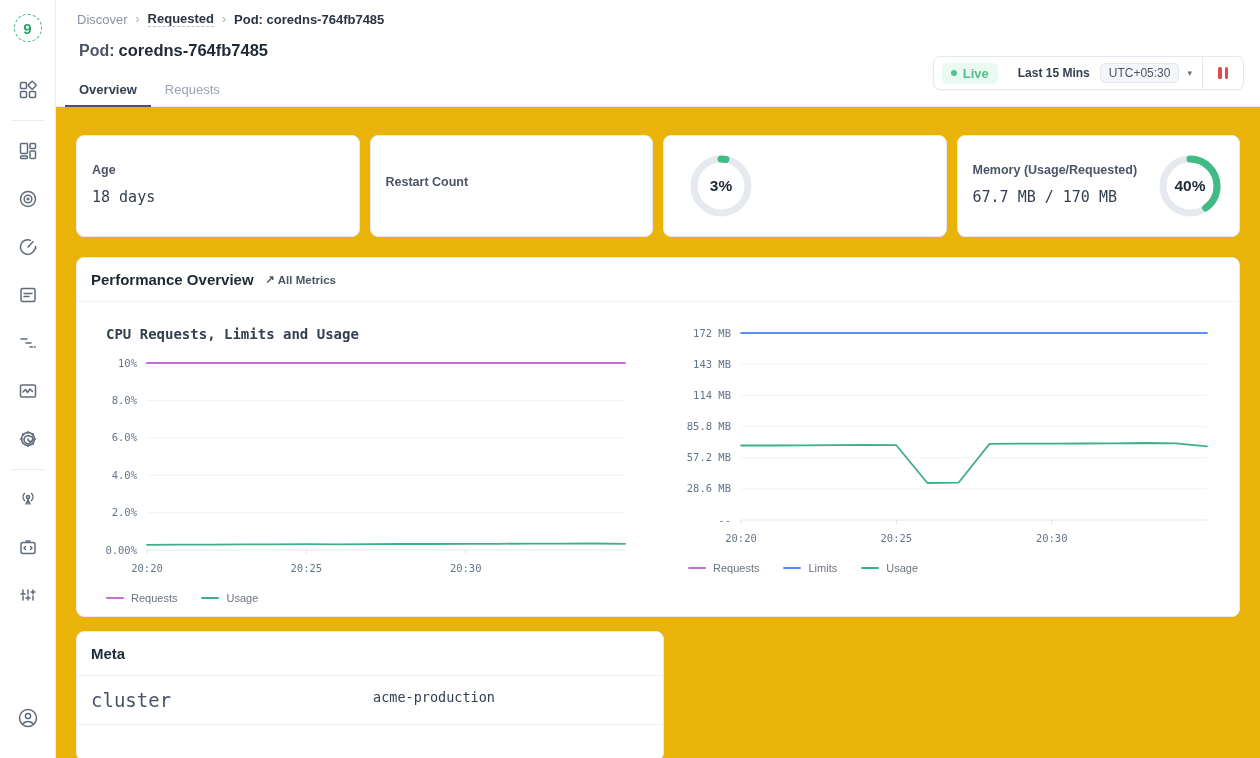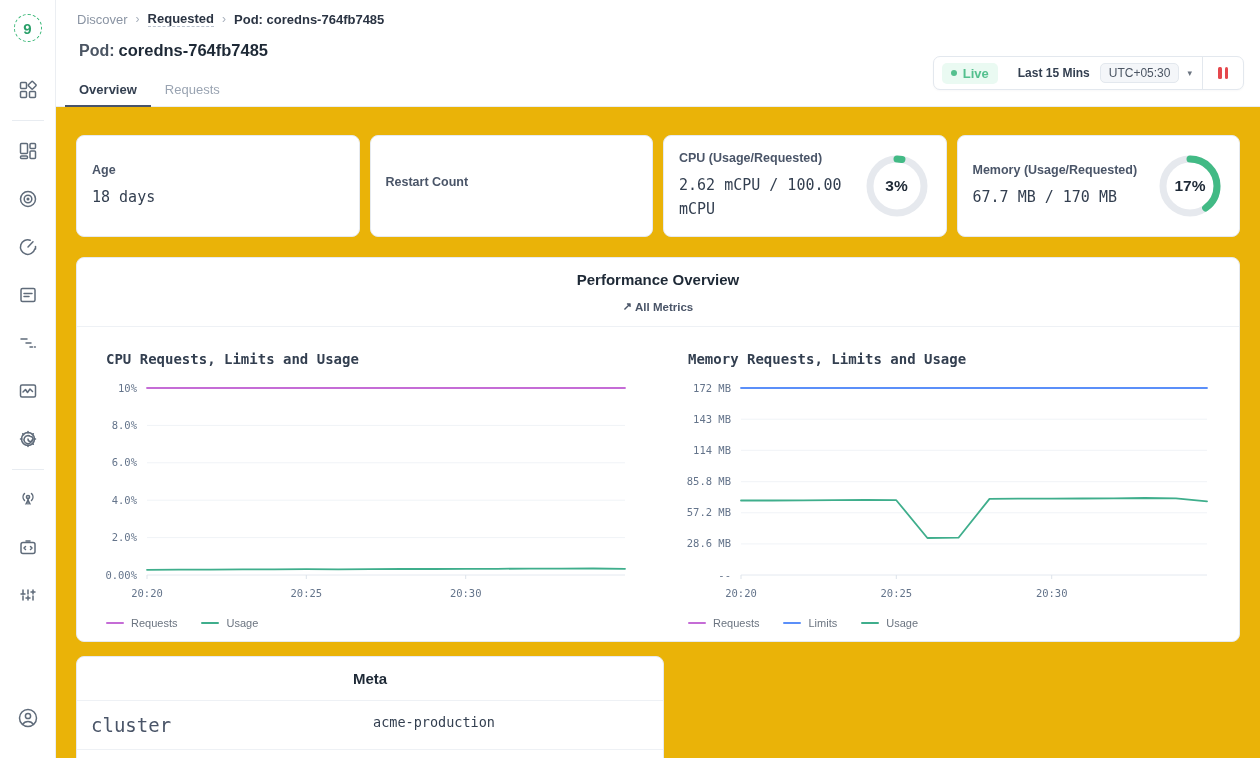--- a/index.html
+++ b/index.html
@@ -57,21 +57,21 @@
   .stat-card { flex:1; background:#fff; border:1px solid #e6eaef; border-radius:8px; height:102px;
     display:flex; align-items:center; padding:0 15px; }
   .stat-text { flex:1; min-width:0; }
   .stat-label { font-size:12.5px; font-weight:bold; color:#4a5568; margin-bottom:9px; }
   .stat-value { font-family:"DejaVu Sans Mono","Liberation Mono",monospace; font-size:15px; color:#333f50; line-height:1.55; }
   .donut-wrap { position:relative; width:68px; height:68px; flex-shrink:0; margin-left:8px; }
   .donut-label { position:absolute; inset:0; display:flex; align-items:center; justify-content:center;
     font-size:15.5px; font-weight:bold; color:#1e2936; }
 
   .panel { background:#fff; border:1px solid #e6eaef; border-radius:8px; margin-top:20px; }
-  .panel-header { padding:13px 14px; border-bottom:1px solid #eef1f5; display:flex; align-items:center; gap:12px;flex-direction:column; }
+  .panel-header { padding:13px 14px; border-bottom:1px solid #eef1f5; display:flex; align-items:center; gap:12px; }
   .panel-title { font-size:15px; font-weight:bold; color:#1e2936; }
   .panel-link { font-size:11.5px; font-weight:bold; color:#4a5568; cursor:pointer; display:flex; align-items:center; gap:3px; }
   .panel-link .arrow { font-size:11px; }
 
   .charts-row { display:flex; padding:24px 14px 10px; }
   .chart { width:546px; }
   .chart + .chart { margin-left:36px; }
   .chart-title { font-family:"DejaVu Sans Mono","Liberation Mono",monospace; font-size:14px; font-weight:bold;
     color:#333f50; margin:0 0 14px 15px; }
   .chart svg text { font-family:"DejaVu Sans Mono","Liberation Mono",monospace; font-size:10.5px; fill:#64748b; }
@@ -229,43 +229,39 @@
             <div class="stat-label">Age</div>
             <div class="stat-value">18 days</div>
           </div>
         </div>
         <div class="stat-card">
           <div class="stat-text">
             <div class="stat-label">Restart Count</div>
           </div>
         </div>
         <div class="stat-card">
-          <div class="stat-text">
-            <div class="stat-label">CPU (Usage/Requested)</div>
-            <div class="stat-value">2.62 mCPU / 100.00 mCPU</div>
-          </div>
           <div class="donut-wrap">
             <svg width="68" height="68" viewBox="0 0 68 68">
                 <circle cx="34" cy="34" r="27" fill="none" stroke="#e6e9ee" stroke-width="7"></circle>
                 <circle cx="34" cy="34" r="27" fill="none" stroke="#42ba85" stroke-width="7" stroke-linecap="round" stroke-dasharray="5.1 169.6" transform="rotate(-90 34 34)"></circle>
               </svg>
             <span class="donut-label">3%</span>
           </div>
         </div>
         <div class="stat-card">
           <div class="stat-text">
             <div class="stat-label">Memory (Usage/Requested)</div>
             <div class="stat-value">67.7 MB / 170 MB</div>
           </div>
           <div class="donut-wrap">
             <svg width="68" height="68" viewBox="0 0 68 68">
                 <circle cx="34" cy="34" r="27" fill="none" stroke="#e6e9ee" stroke-width="7"></circle>
                 <circle cx="34" cy="34" r="27" fill="none" stroke="#42ba85" stroke-width="7" stroke-linecap="round" stroke-dasharray="67.9 169.6" transform="rotate(-90 34 34)"></circle>
               </svg>
-            <span class="donut-label">17%</span>
+            <span class="donut-label">40%</span>
           </div>
         </div>
       </div>
 
       <section class="panel">
         <div class="panel-header">
           <span class="panel-title">Performance Overview</span>
           <span class="panel-link">
             <span class="arrow">↗</span>
             <span>All Metrics</span>
@@ -295,21 +291,20 @@
                 <text x="374.7" y="216" text-anchor="middle">20:30</text>
                 <polyline points="56.0,7.0 87.9,7.0 119.7,7.0 151.6,7.0 183.5,7.0 215.3,7.0 247.2,7.0 279.1,7.0 310.9,7.0 342.8,7.0 374.7,7.0 406.5,7.0 438.4,7.0 470.3,7.0 502.1,7.0 534.0,7.0" fill="none" stroke="#c56cd6" stroke-width="1.8" stroke-linejoin="round" stroke-linecap="round"></polyline>
                 <polyline points="56.0,188.8 87.9,188.6 119.7,188.6 151.6,188.4 183.5,188.4 215.3,188.2 247.2,188.4 279.1,188.2 310.9,188.0 342.8,188.0 374.7,187.8 406.5,187.8 438.4,187.6 470.3,187.6 502.1,187.5 534.0,187.8" fill="none" stroke="#3fae8c" stroke-width="1.8" stroke-linejoin="round" stroke-linecap="round"></polyline>
               </svg>
             <div class="legend">
                 <span class="lg-item"><span class="lg-swatch" style="background:#c56cd6"></span>Requests</span>
                 <span class="lg-item"><span class="lg-swatch" style="background:#3fae8c"></span>Usage</span>
               </div>
           </div>
           <div class="chart">
-            <div class="chart-title">Memory Requests, Limits and Usage</div>
             <svg width="546" height="222" viewBox="0 0 546 222">
                 <line x1="68" y1="7.0" x2="534" y2="7.0" stroke="#f0f3f7" stroke-width="1"></line>
                 <text x="58" y="10.5" text-anchor="end">172 MB</text>
                 <line x1="68" y1="38.2" x2="534" y2="38.2" stroke="#f0f3f7" stroke-width="1"></line>
                 <text x="58" y="41.7" text-anchor="end">143 MB</text>
                 <line x1="68" y1="69.3" x2="534" y2="69.3" stroke="#f0f3f7" stroke-width="1"></line>
                 <text x="58" y="72.8" text-anchor="end">114 MB</text>
                 <line x1="68" y1="100.7" x2="534" y2="100.7" stroke="#f0f3f7" stroke-width="1"></line>
                 <text x="58" y="104.2" text-anchor="end">85.8 MB</text>
                 <line x1="68" y1="131.8" x2="534" y2="131.8" stroke="#f0f3f7" stroke-width="1"></line>

